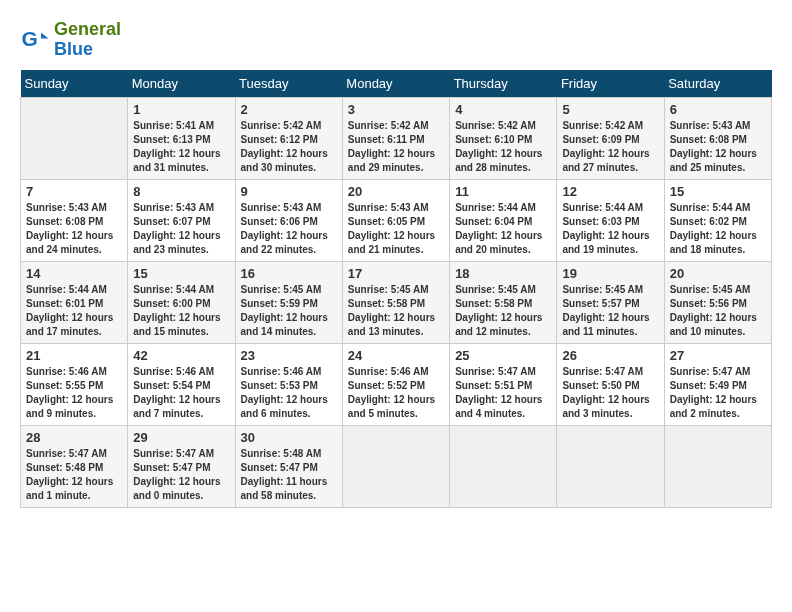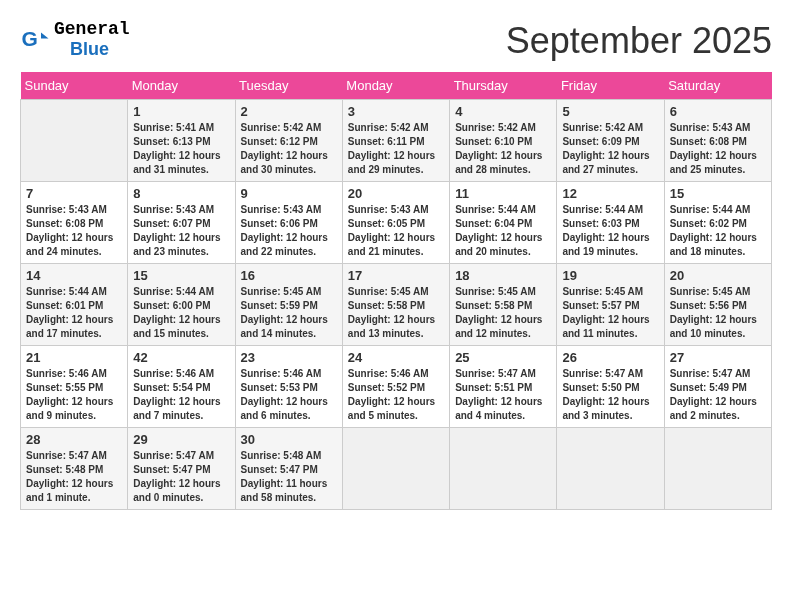--- a/index.html
+++ b/index.html
@@ -20,22 +20,22 @@
       display: flex;
       align-items: center;
     }
     .logo-text {
       display: flex;
       flex-direction: column;
       font-size: 18px;
       font-weight: bold;
       line-height: 1.1;
     }
-    .logo-text .general { color: #000000; font-family: Liberation Mono, monospace; }
-    .logo-text .blue { color: #1a6fbd; margin-left: 16px; }
+    .logo-text .general { color: #4d7c0f; }
+    .logo-text .blue { color: #1a6fbd; }
     .logo-icon {
       width: 30px;
       height: 30px;
       margin-right: 4px;
     }
     .title-area {
       text-align: right;
     }
     .month-title {
       font-size: 36px;
@@ -45,21 +45,21 @@
     .location {
       font-size: 14px;
       color: #555;
     }
     table {
       width: 100%;
       border-collapse: collapse;
       font-size: 11px;
     }
     thead tr th {
-      background-color: #ec4899;
+      background-color: #0c4a6e;
       color: white;
       padding: 6px 4px;
       text-align: left;
       font-size: 13px;
       font-weight: normal;
     }
     tbody tr td {
       border: 1px solid #ccc;
       vertical-align: top;
       padding: 4px 5px;
@@ -97,21 +97,20 @@
     <svg class="logo-icon" viewBox="0 0 40 40">
       <text x="2" y="28" font-size="28" fill="#1a6fbd" font-weight="bold">G</text>
       <polygon points="28,10 38,18 28,18" fill="#1a6fbd"></polygon>
     </svg>
     <div class="logo-text">
       <span class="general">General</span>
       <span class="blue">Blue</span>
     </div>
   </div>
   <div class="title-area">
-    <div class="month-title">September 2025</div>
   </div>
 </div>
 
 <table>
   <thead>
     <tr>
     <th>Sunday</th>
         <th>Monday</th>
         <th>Tuesday</th>
         <th>Monday</th>

